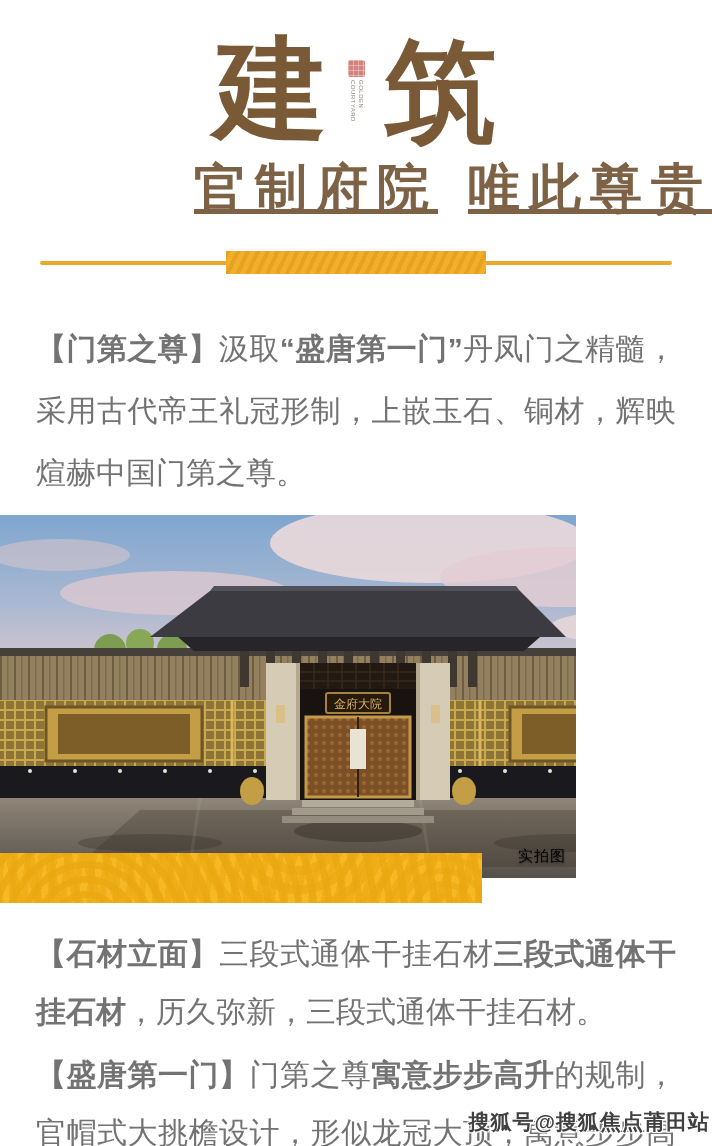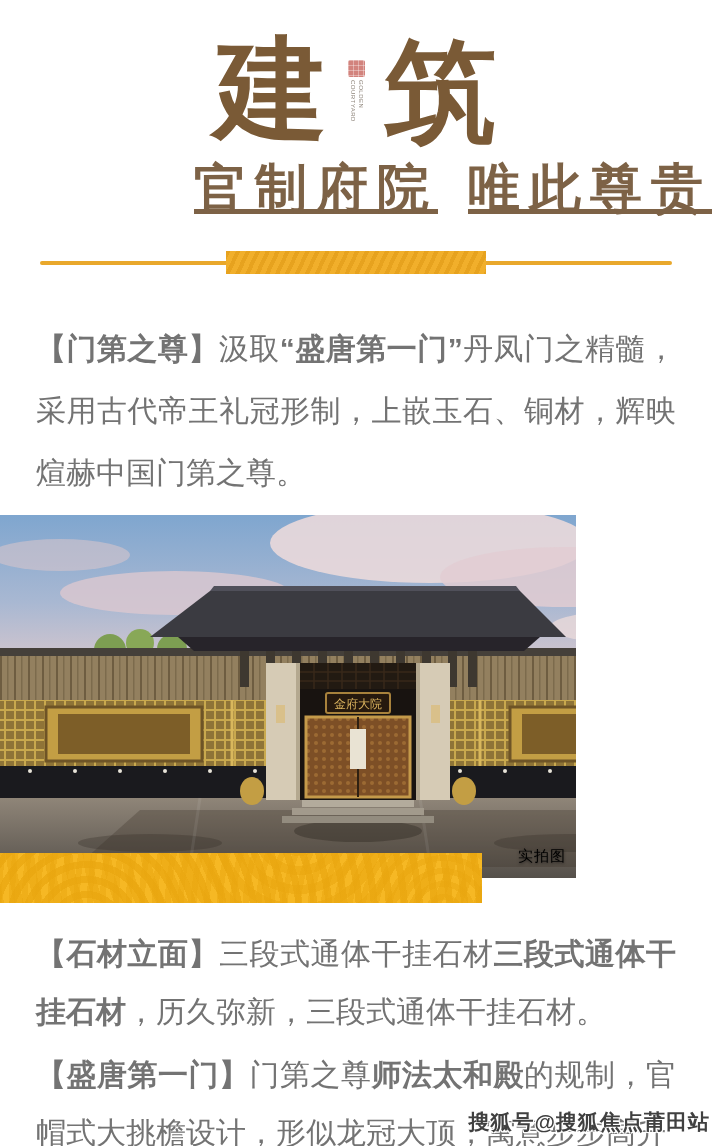--- a/index.html
+++ b/index.html
@@ -227,17 +227,17 @@
           <ellipse cx="464" cy="276" rx="12" ry="14"></ellipse>
         </g>
       </g>
     </svg>
     <div class="photo-label">实拍图</div>
   </div>
 
   <div class="gold-band"></div>
 
   <div class="para para2"><span class="b">【石材立面】</span><span>三段式通体干挂石材</span><span class="b">三段式通体干挂石材</span><span>，历久弥新，三段式通体干挂石材。</span></div>
-  <div class="para para3"><span class="b">【盛唐第一门】</span><span>门第之尊</span><span class="b">师法太和殿</span><span>的规制，官帽式大挑檐设计，形似龙冠大顶，寓意步步高升</span></div>
+  <div class="para para3"><span class="b">【盛唐第一门】</span><span>门第之尊</span><span class="b">寓意步步高升</span><span>的规制，官帽式大挑檐设计，形似龙冠大顶，寓意步步高升</span></div>
 
   <div class="watermark">搜狐号@搜狐焦点莆田站</div>
 
 </div>
 
 </body></html>

